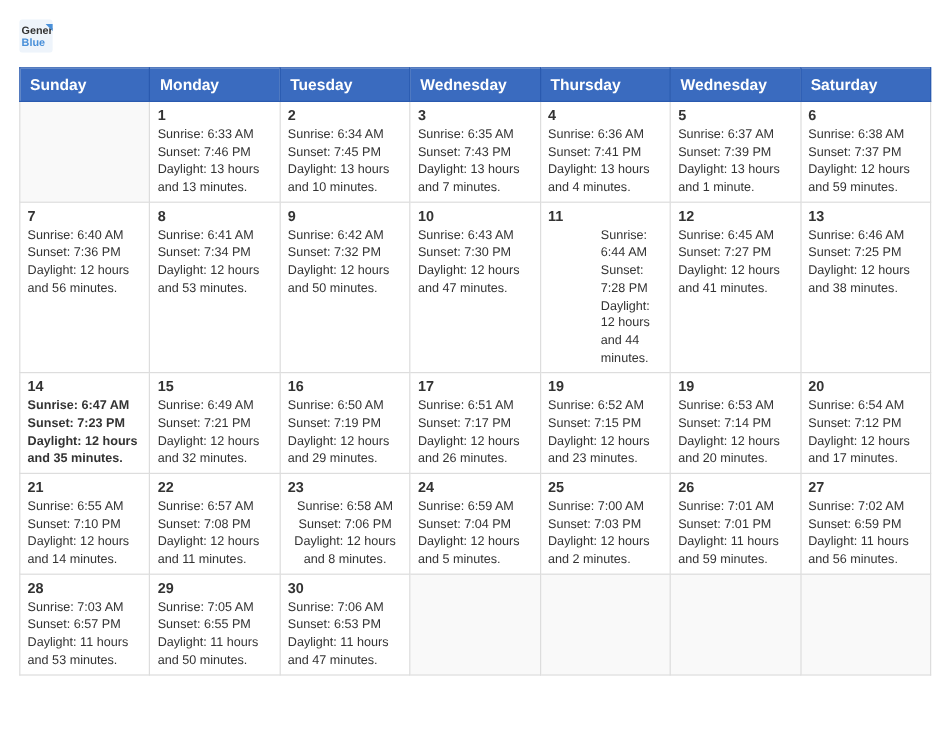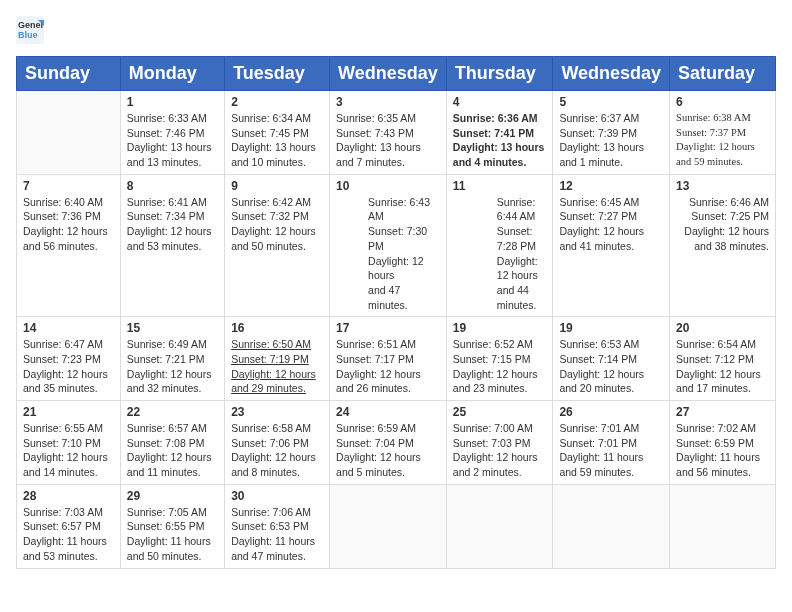--- a/index.html
+++ b/index.html
@@ -38,21 +38,21 @@
       color: #333;
     }
     .calendar {
       width: 100%;
       border-collapse: collapse;
       border: 1px solid #ccc;
     }
     .calendar th {
       background-color: #3a6bbf;
       color: white;
-      font-size: 18px;
+      font-size: 13px;
       font-weight: bold;
       padding: 6px 8px;
       text-align: left;
       border: 1px solid #2a5aaf;
     }
     .calendar td {
       width: 14.28%;
       vertical-align: top;
       padding: 4px 6px;
       border: 1px solid #ddd;
@@ -128,35 +128,35 @@
         </td>
         <td>
           <span class="day-number">3</span>
           <div class="day-info" style="white-space: pre-line;">Sunrise: 6:35 AM
 Sunset: 7:43 PM
 Daylight: 13 hours
 and 7 minutes.</div>
         </td>
         <td>
           <span class="day-number">4</span>
-          <div class="day-info" style="white-space: pre-line; font-weight: bold;">Sunrise: 6:36 AM
+          <div class="day-info" style="white-space: pre-line;">Sunrise: 6:36 AM
 Sunset: 7:41 PM
 Daylight: 13 hours
 and 4 minutes.</div>
         </td>
         <td>
           <span class="day-number">5</span>
           <div class="day-info" style="white-space: pre-line;">Sunrise: 6:37 AM
 Sunset: 7:39 PM
 Daylight: 13 hours
 and 1 minute.</div>
         </td>
         <td>
           <span class="day-number">6</span>
-          <div class="day-info" style="white-space: pre-line; font-family: Liberation Serif, serif;">Sunrise: 6:38 AM
+          <div class="day-info" style="white-space: pre-line;">Sunrise: 6:38 AM
 Sunset: 7:37 PM
 Daylight: 12 hours
 and 59 minutes.</div>
         </td>
       </tr>
       <tr>
         <td>
           <span class="day-number">7</span>
           <div class="day-info" style="white-space: pre-line;">Sunrise: 6:40 AM
 Sunset: 7:36 PM
@@ -172,65 +172,65 @@
         </td>
         <td>
           <span class="day-number">9</span>
           <div class="day-info" style="white-space: pre-line;">Sunrise: 6:42 AM
 Sunset: 7:32 PM
 Daylight: 12 hours
 and 50 minutes.</div>
         </td>
         <td>
           <span class="day-number">10</span>
-          <div class="day-info" style="white-space: pre-line; margin-left: 32px;">Sunrise: 6:43 AM
+          <div class="day-info" style="white-space: pre-line;">Sunrise: 6:43 AM
 Sunset: 7:30 PM
 Daylight: 12 hours
 and 47 minutes.</div>
         </td>
         <td>
           <span class="day-number">11</span>
           <div class="day-info" style="white-space: pre-line; margin-left: 44px;">Sunrise: 6:44 AM
 Sunset: 7:28 PM
 Daylight: 12 hours
 and 44 minutes.</div>
         </td>
         <td>
           <span class="day-number">12</span>
           <div class="day-info" style="white-space: pre-line;">Sunrise: 6:45 AM
 Sunset: 7:27 PM
 Daylight: 12 hours
 and 41 minutes.</div>
         </td>
         <td>
           <span class="day-number">13</span>
-          <div class="day-info" style="white-space: pre-line; text-align: right;">Sunrise: 6:46 AM
+          <div class="day-info" style="white-space: pre-line;">Sunrise: 6:46 AM
 Sunset: 7:25 PM
 Daylight: 12 hours
 and 38 minutes.</div>
         </td>
       </tr>
       <tr>
         <td>
           <span class="day-number">14</span>
-          <div class="day-info" style="white-space: pre-line;">Sunrise: 6:47 AM
+          <div class="day-info" style="white-space: pre-line; font-weight: bold;">Sunrise: 6:47 AM
 Sunset: 7:23 PM
 Daylight: 12 hours
 and 35 minutes.</div>
         </td>
         <td>
           <span class="day-number">15</span>
           <div class="day-info" style="white-space: pre-line;">Sunrise: 6:49 AM
 Sunset: 7:21 PM
 Daylight: 12 hours
 and 32 minutes.</div>
         </td>
         <td>
           <span class="day-number">16</span>
-          <div class="day-info" style="white-space: pre-line; text-decoration: underline;">Sunrise: 6:50 AM
+          <div class="day-info" style="white-space: pre-line;">Sunrise: 6:50 AM
 Sunset: 7:19 PM
 Daylight: 12 hours
 and 29 minutes.</div>
         </td>
         <td>
           <span class="day-number">17</span>
           <div class="day-info" style="white-space: pre-line;">Sunrise: 6:51 AM
 Sunset: 7:17 PM
 Daylight: 12 hours
 and 26 minutes.</div>
@@ -267,21 +267,21 @@
         </td>
         <td>
           <span class="day-number">22</span>
           <div class="day-info" style="white-space: pre-line;">Sunrise: 6:57 AM
 Sunset: 7:08 PM
 Daylight: 12 hours
 and 11 minutes.</div>
         </td>
         <td>
           <span class="day-number">23</span>
-          <div class="day-info" style="white-space: pre-line;">Sunrise: 6:58 AM
+          <div class="day-info" style="white-space: pre-line; text-align: center;">Sunrise: 6:58 AM
 Sunset: 7:06 PM
 Daylight: 12 hours
 and 8 minutes.</div>
         </td>
         <td>
           <span class="day-number">24</span>
           <div class="day-info" style="white-space: pre-line;">Sunrise: 6:59 AM
 Sunset: 7:04 PM
 Daylight: 12 hours
 and 5 minutes.</div>

